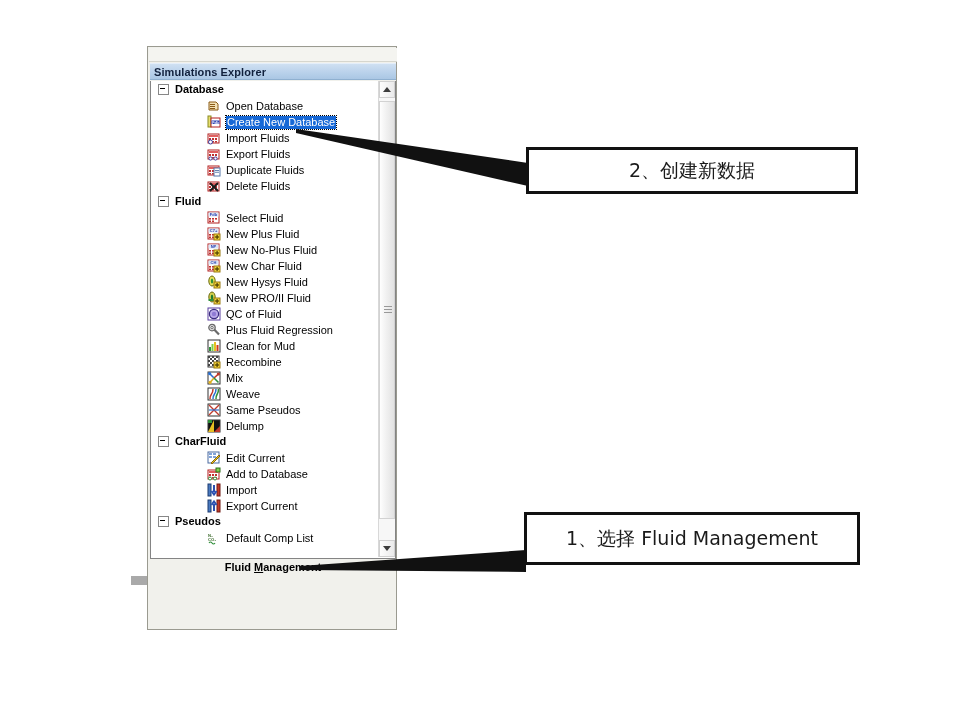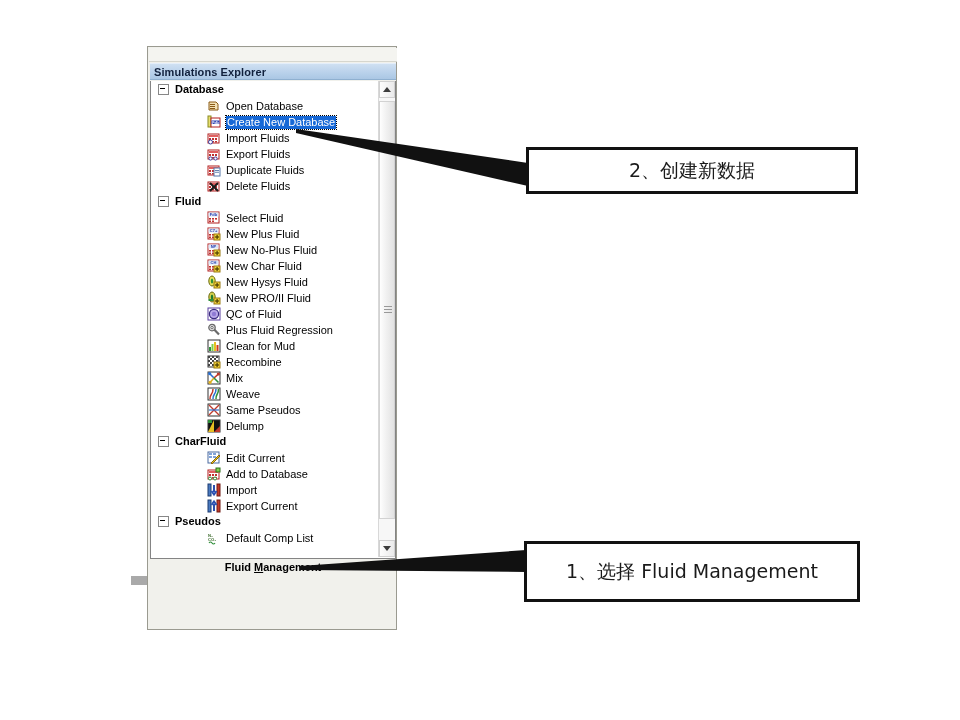--- a/index.html
+++ b/index.html
@@ -238,21 +238,21 @@
     box-sizing: border-box;
     z-index: 20;
   }
   .callout .ctext {
     font-size: 19px;
     color: #1a1a1a;
     white-space: nowrap;
     font-family: "DejaVu Sans", sans-serif;
   }
   #callout-2 { left: 526px; top: 147px; width: 332px; height: 47px; }
-  #callout-1 { left: 524px; top: 541px; width: 336px; height: 61px; }
+  #callout-1 { left: 524px; top: 512px; width: 336px; height: 53px; }
 
   #leaders {
     position: absolute;
     left: 0; top: 0;
     width: 960px;
     height: 720px;
     pointer-events: none;
     z-index: 15;
   }
 </style>

